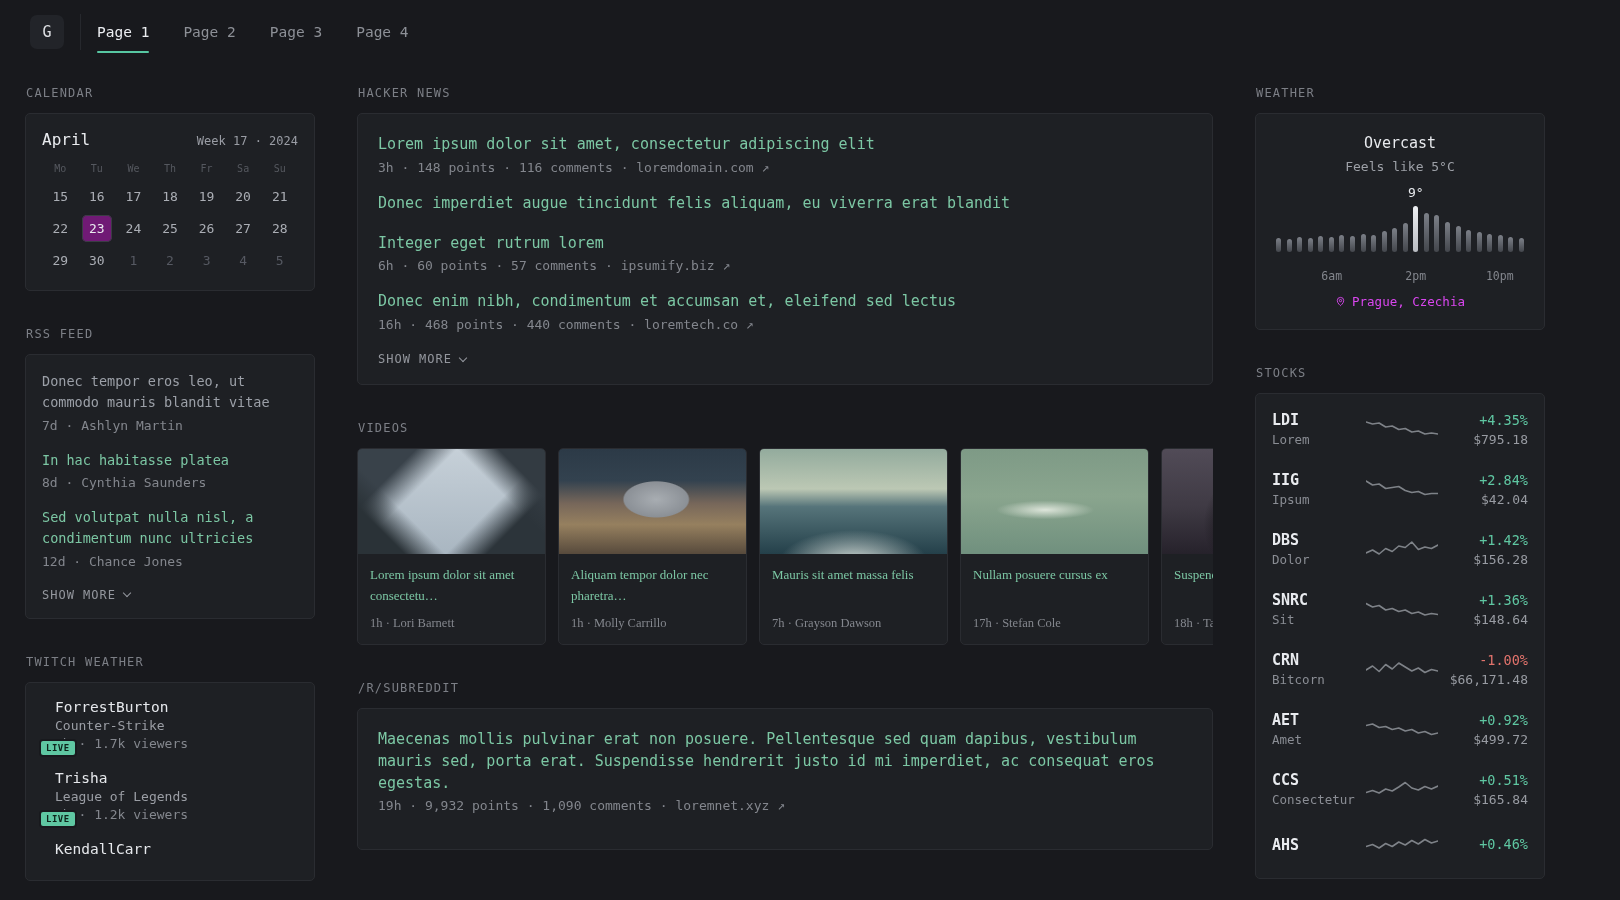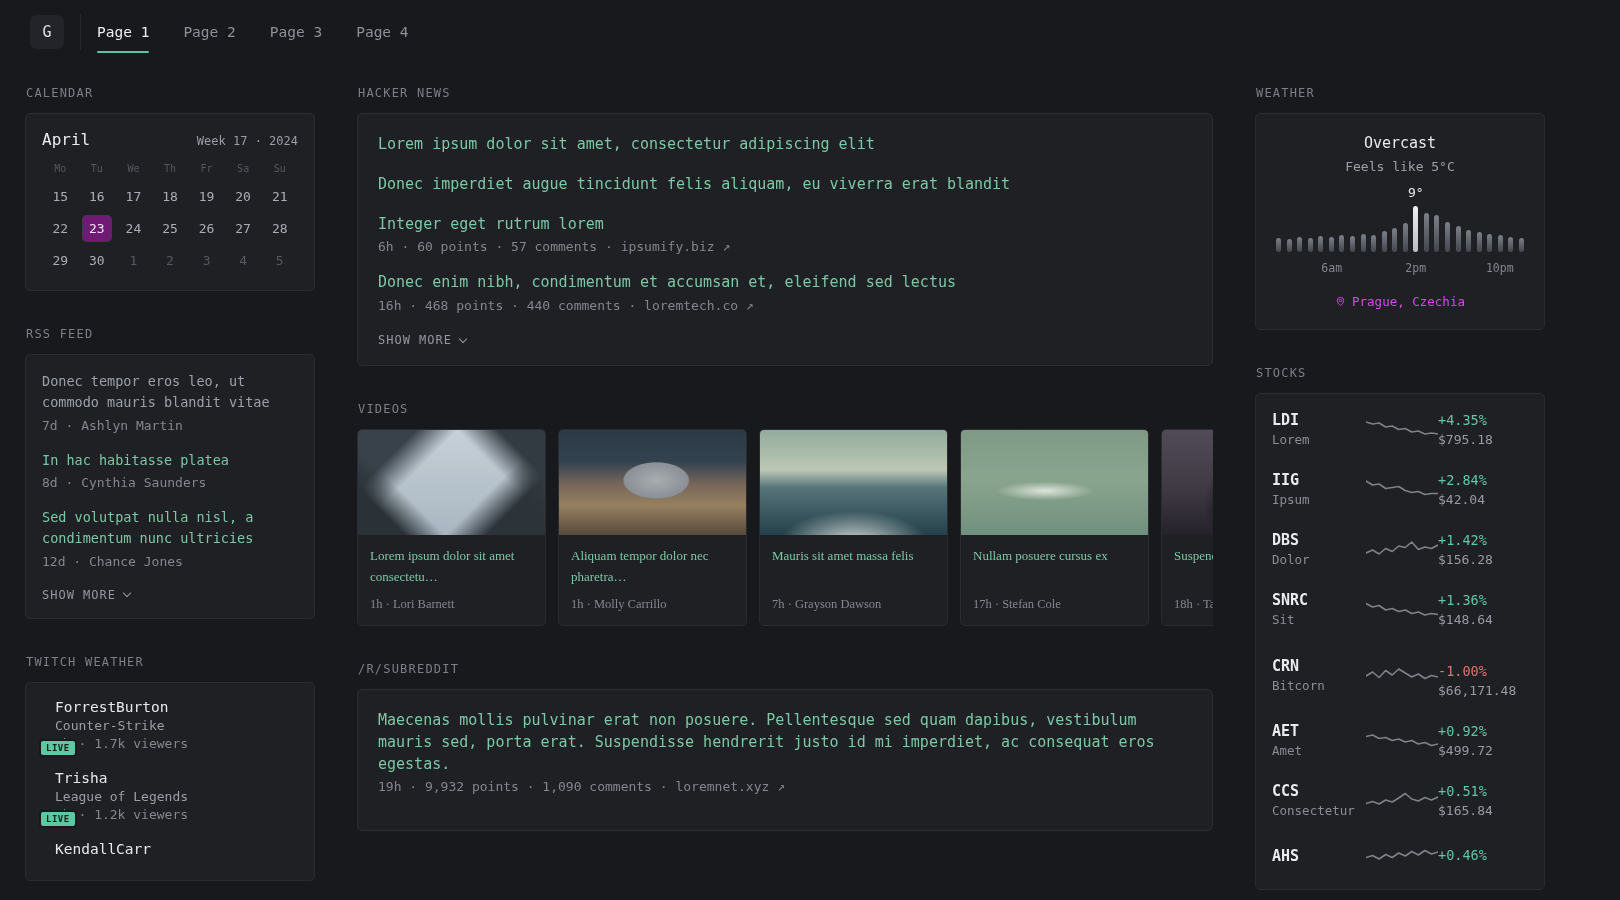--- a/index.html
+++ b/index.html
@@ -139,40 +139,40 @@
     display:flex; align-items:flex-end; justify-content:space-between;
     height:46px; margin:32px 2px 0 2px;
   }
   .wbar { width:5px; border-radius:3px; background:linear-gradient(to top,#43464c,#7c8088); position:relative; }
   .wbar.hl { background:linear-gradient(to top,#b9bcc2,#eef0f3); }
   .wtemp {
     position:absolute; top:-21px; left:50%; transform:translateX(-50%);
     font-size:13px; color:#e9ebef;
   }
   .w-axis { position:relative; height:16px; margin-top:9px; }
-  .wtime { position:absolute; transform:translateX(-50%); font-size:11.5px; color:#83868d; top:0; }
+  .wtime { position:absolute; transform:translateX(-50%); font-size:11.5px; color:#83868d; top:8px; }
   .w-loc {
     display:inline-flex; align-items:center; gap:6px; margin-top:17px;
     color:#d946ef; font-size:12.5px;
   }
   .w-loc svg { flex:none; }
 
   
   .stocks-card { padding:5px 16px; }
   .stock-row { display:flex; align-items:center; padding:12px 0; cursor:pointer; text-decoration:none; }
   .stock-id { width:94px; flex:none; }
   .stock-ticker { color:#e9ebef; font-size:15px; font-weight:bold; }
   .stock-name { color:#8a8d94; font-size:12.5px; margin-top:3px;
     white-space:nowrap; overflow:hidden; }
   .stock-spark { flex:1; display:flex; justify-content:center; color:#7e8288; }
   .stock-spark svg { width:72px; height:30px; display:block; }
-  .stock-val { width:90px; flex:none; }
+  .stock-val { width:90px; flex:none; text-align:right; }
   .stock-change { font-size:13.5px; }
   .stock-change.up { color:var(--positive,#5fc7a2); }
-  .stock-change.down { color:var(--negative,#e2736c);margin-top:12px; }
+  .stock-change.down { color:var(--negative,#e2736c); }
   .stock-price { color:#989ba2; font-size:13px; margin-top:4px; white-space:nowrap; }
 </style>
 </head>
 <body>
 
 <div class="app">
 
   <header class="topbar">
     <div class="logo">G</div>
     <div class="topbar-divider"></div>
@@ -290,20 +290,24 @@
       </section>
     </div>
 
     <div class="col">
 
       <section class="sec-block">
         <h2 class="sec-title">HACKER NEWS</h2>
         <div class="card big-card">
           <div class="hn-item">
             <a class="link-title">Lorem ipsum dolor sit amet, consectetur adipiscing elit</a>
+            <div class="meta-line">
+              <span>3h · 148 points · 116 comments ·</span>
+              <a class="domain">loremdomain.com ↗</a>
+            </div>
           </div>
           <div class="hn-item">
             <a class="link-title">Donec imperdiet augue tincidunt felis aliquam, eu viverra erat blandit</a>
           </div>
           <div class="hn-item">
             <a class="link-title">Integer eget rutrum lorem</a>
             <div class="meta-line">
               <span>6h · 60 points · 57 comments ·</span>
               <a class="domain">ipsumify.biz ↗</a>
             </div>

